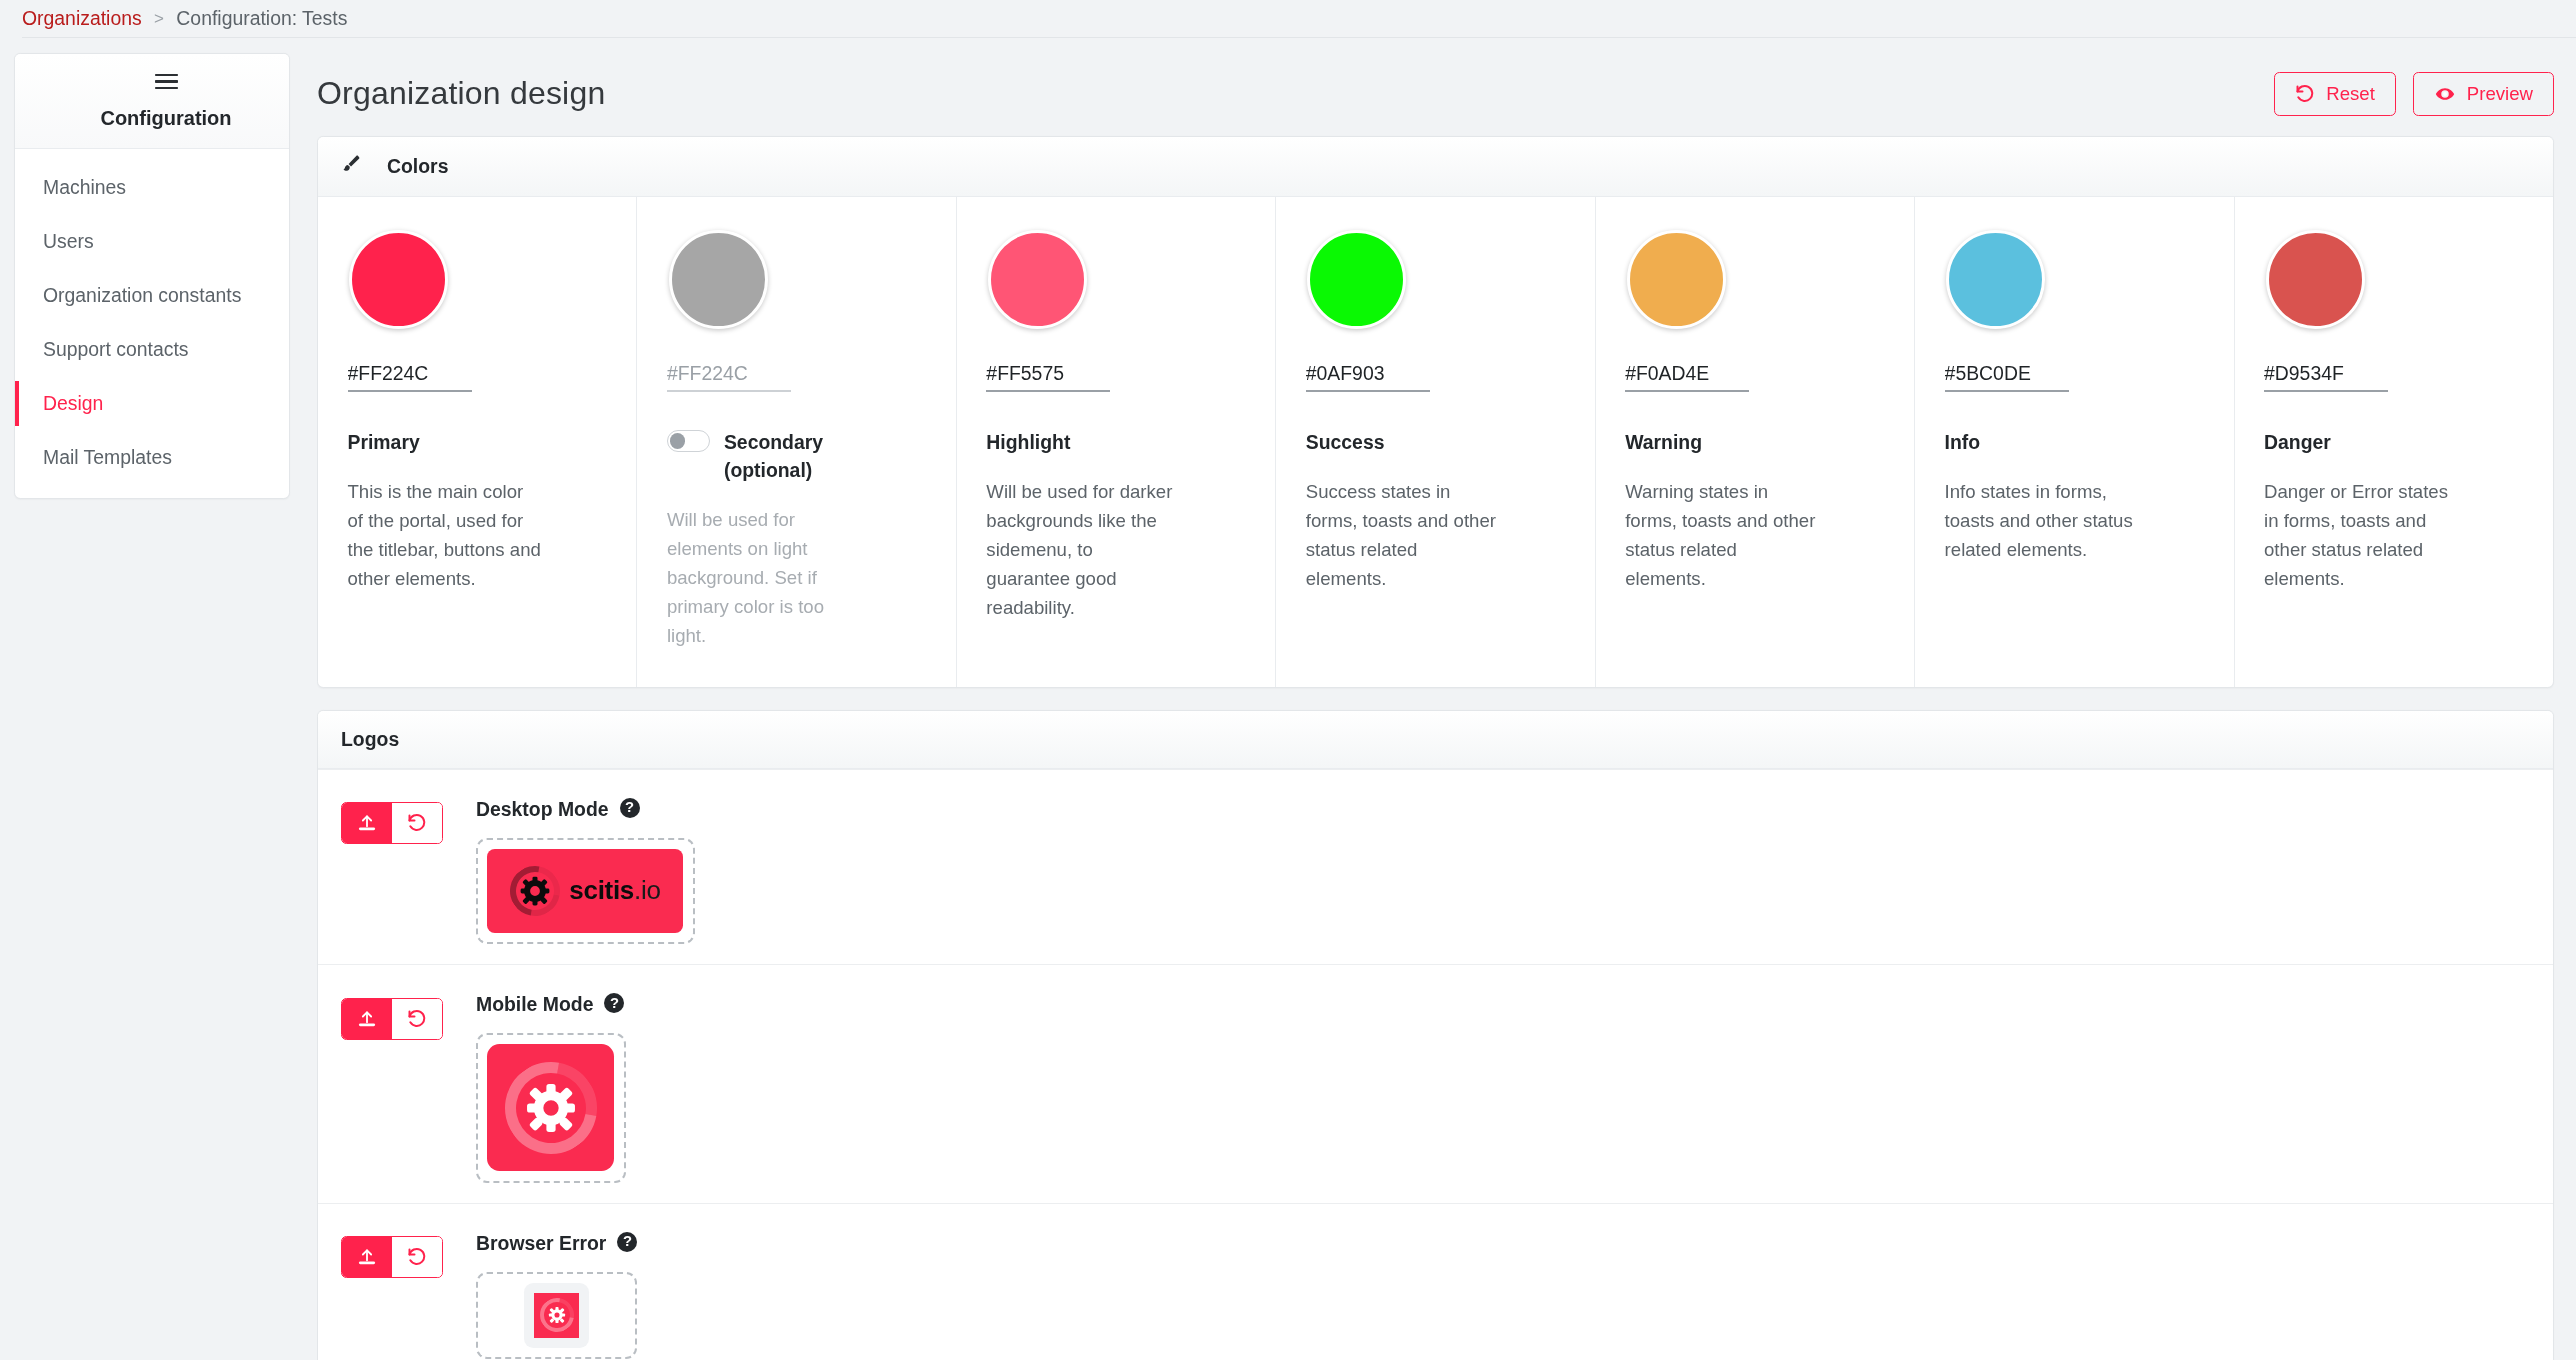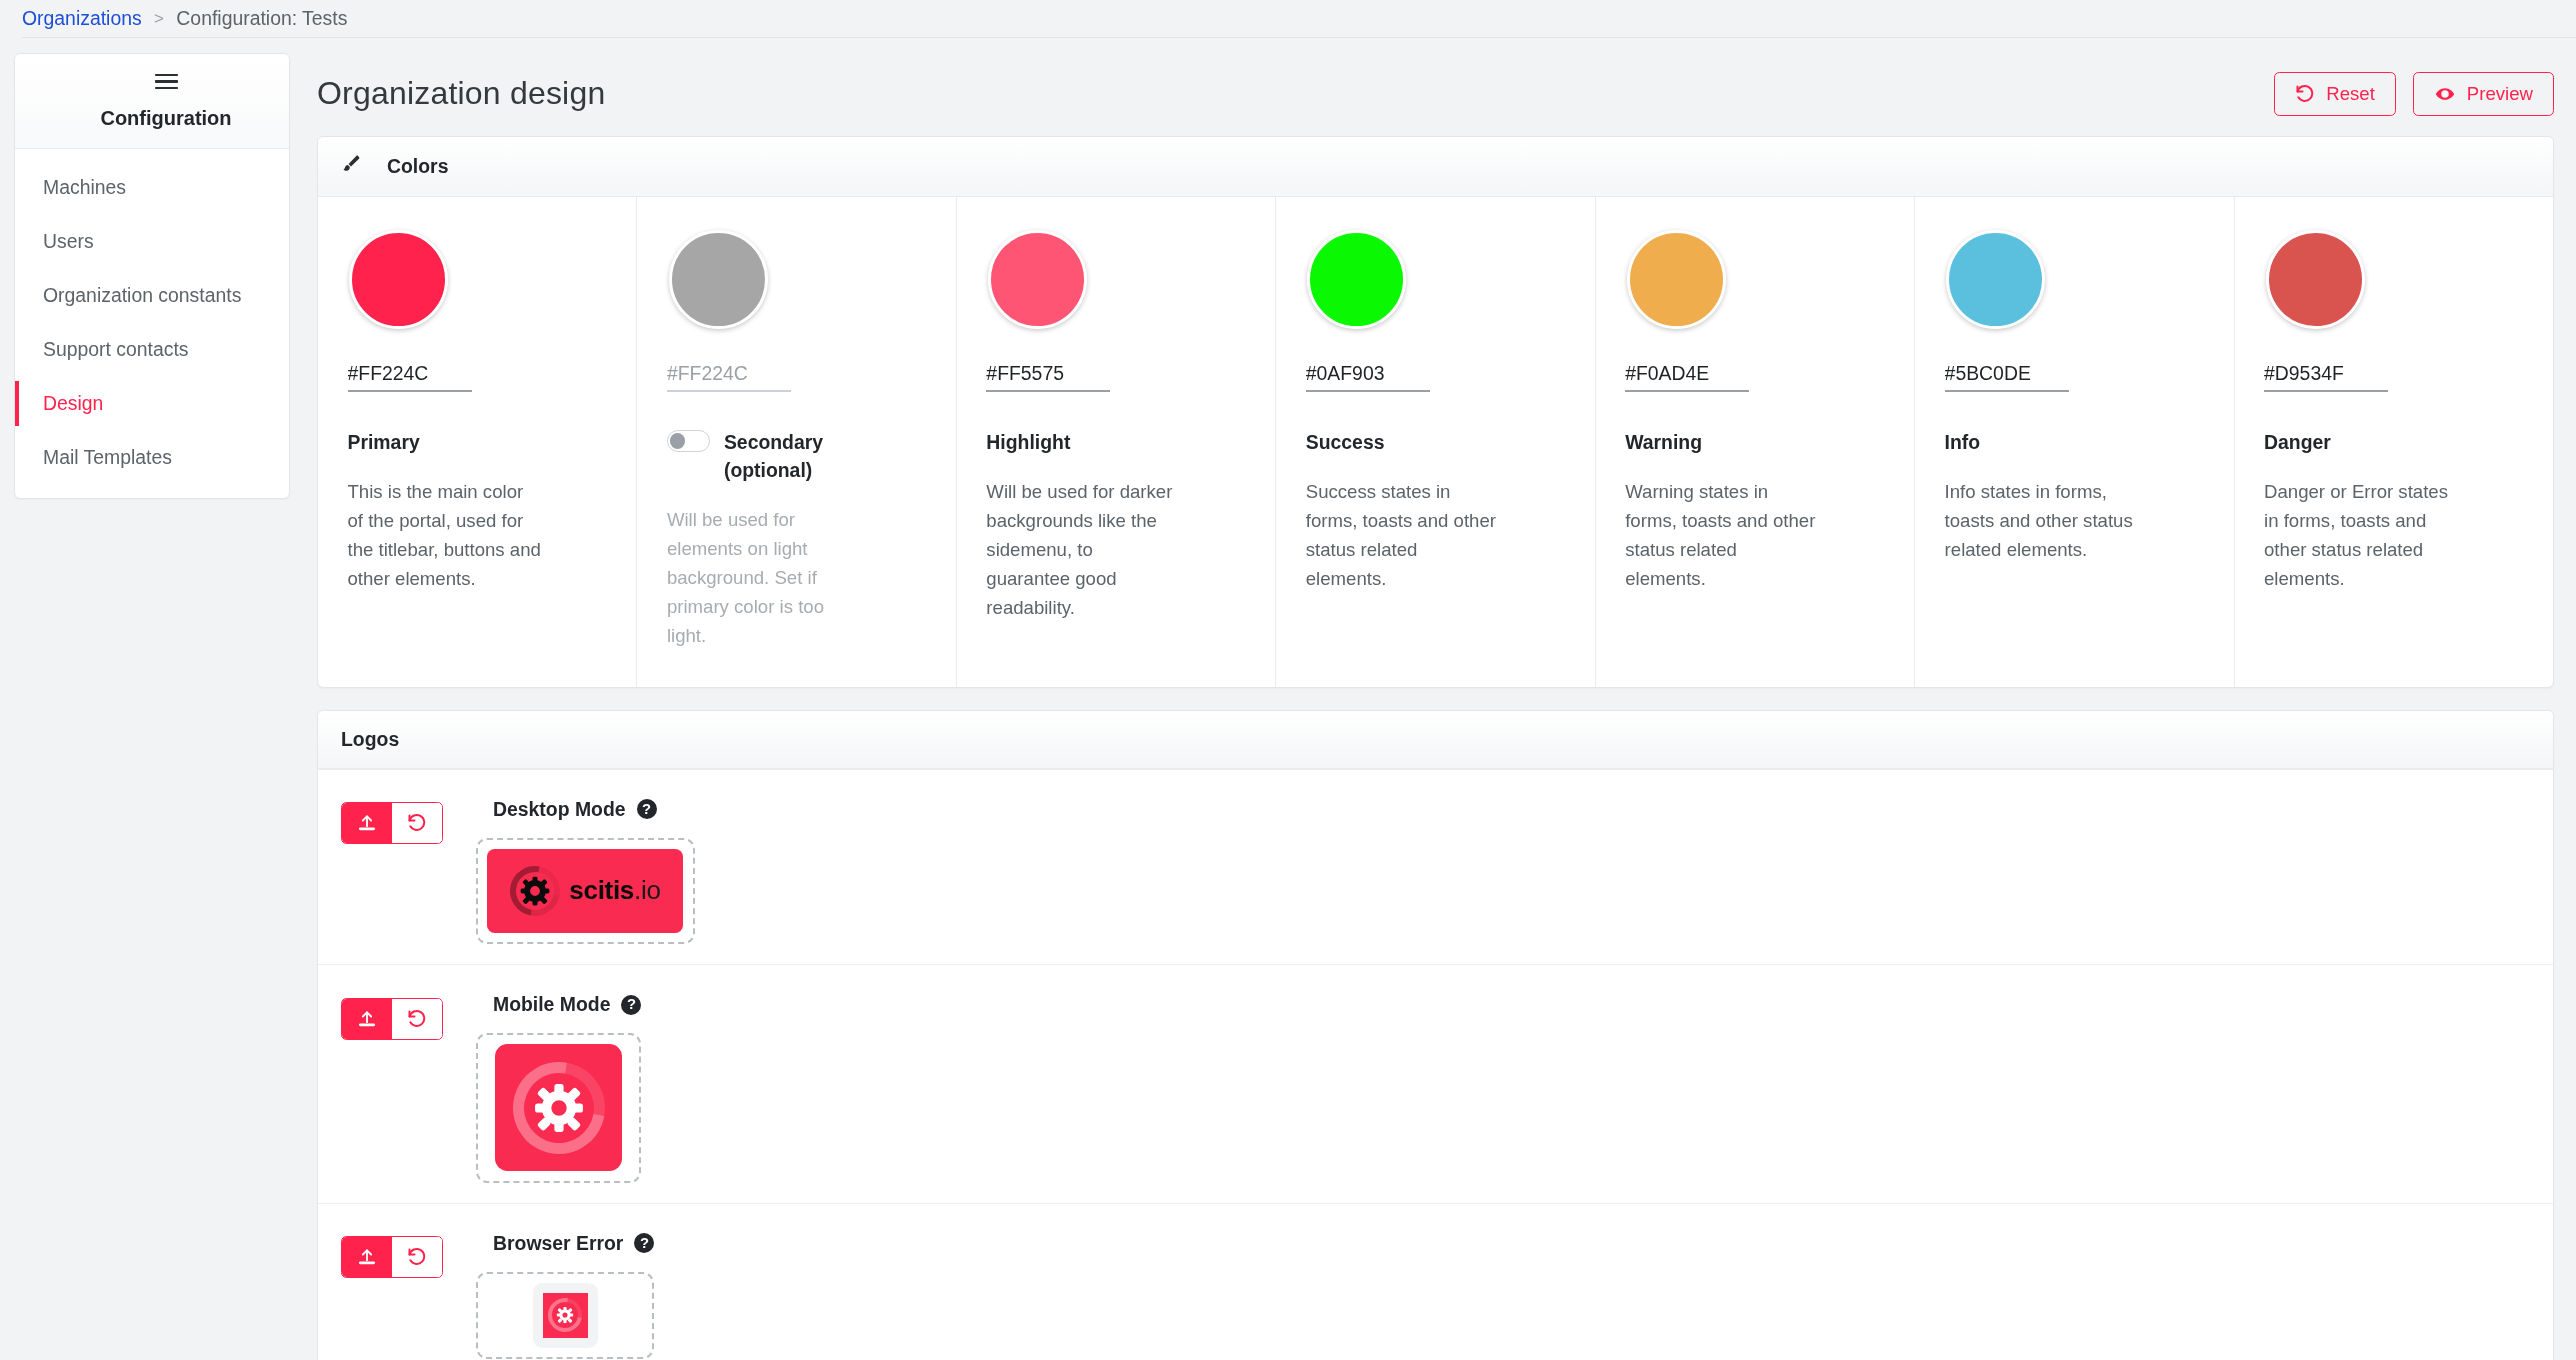--- a/index.html
+++ b/index.html
@@ -13,21 +13,21 @@
 
   
   .breadcrumb {
     height: 37px;
     display: flex; align-items: center;
     padding-left: 22px;
     font-size: 19.4px;
     color: #5c6369;
     background: #f1f3f5;
   }
-  .breadcrumb .crumb-link { color: #1d4ed8; cursor: pointer; }
+  .breadcrumb .crumb-link { color: #b91c1c; cursor: pointer; }
   .breadcrumb .crumb-sep { margin: 0 12.4px; color: #9aa0a6; font-size: 17px; }
   .breadcrumb .crumb-current { color: #5c6369; }
   .breadcrumb-rule {
     height: 0.8px; background: #e2e5e8; margin-left: 22px;
   }
 
   
   .shell { display: flex; height: calc(1361px - 38px); }
 
   
@@ -177,24 +177,23 @@
     background: #ff224c; display: flex; align-items: center; justify-content: center;
     cursor: pointer; border: none;
   }
   .btn-revert {
     width: 50px; height: 40px;
     background: #ffffff; display: flex; align-items: center; justify-content: center;
     cursor: pointer; border: none;
   }
   .logo-meta { display: flex; flex-direction: column; }
   .logo-label {
-    display: flex; align-items: center; gap: 11px;
+    display: flex; gap: 11px;
     font-size: 19.4px; font-weight: 700; color: #23272b;
     margin-bottom: 17px;
-    margin-left: 17px;
   }
   .help-badge {
     width: 20px; height: 20px; border-radius: 50%;
     background: #23272b; color: #ffffff;
     font-size: 14.8px; font-weight: 700;
     display: flex; align-items: center; justify-content: center;
     cursor: pointer; line-height: 1;
   }
   .drop-zone {
     border: 2.3px dashed #b9bec3;

